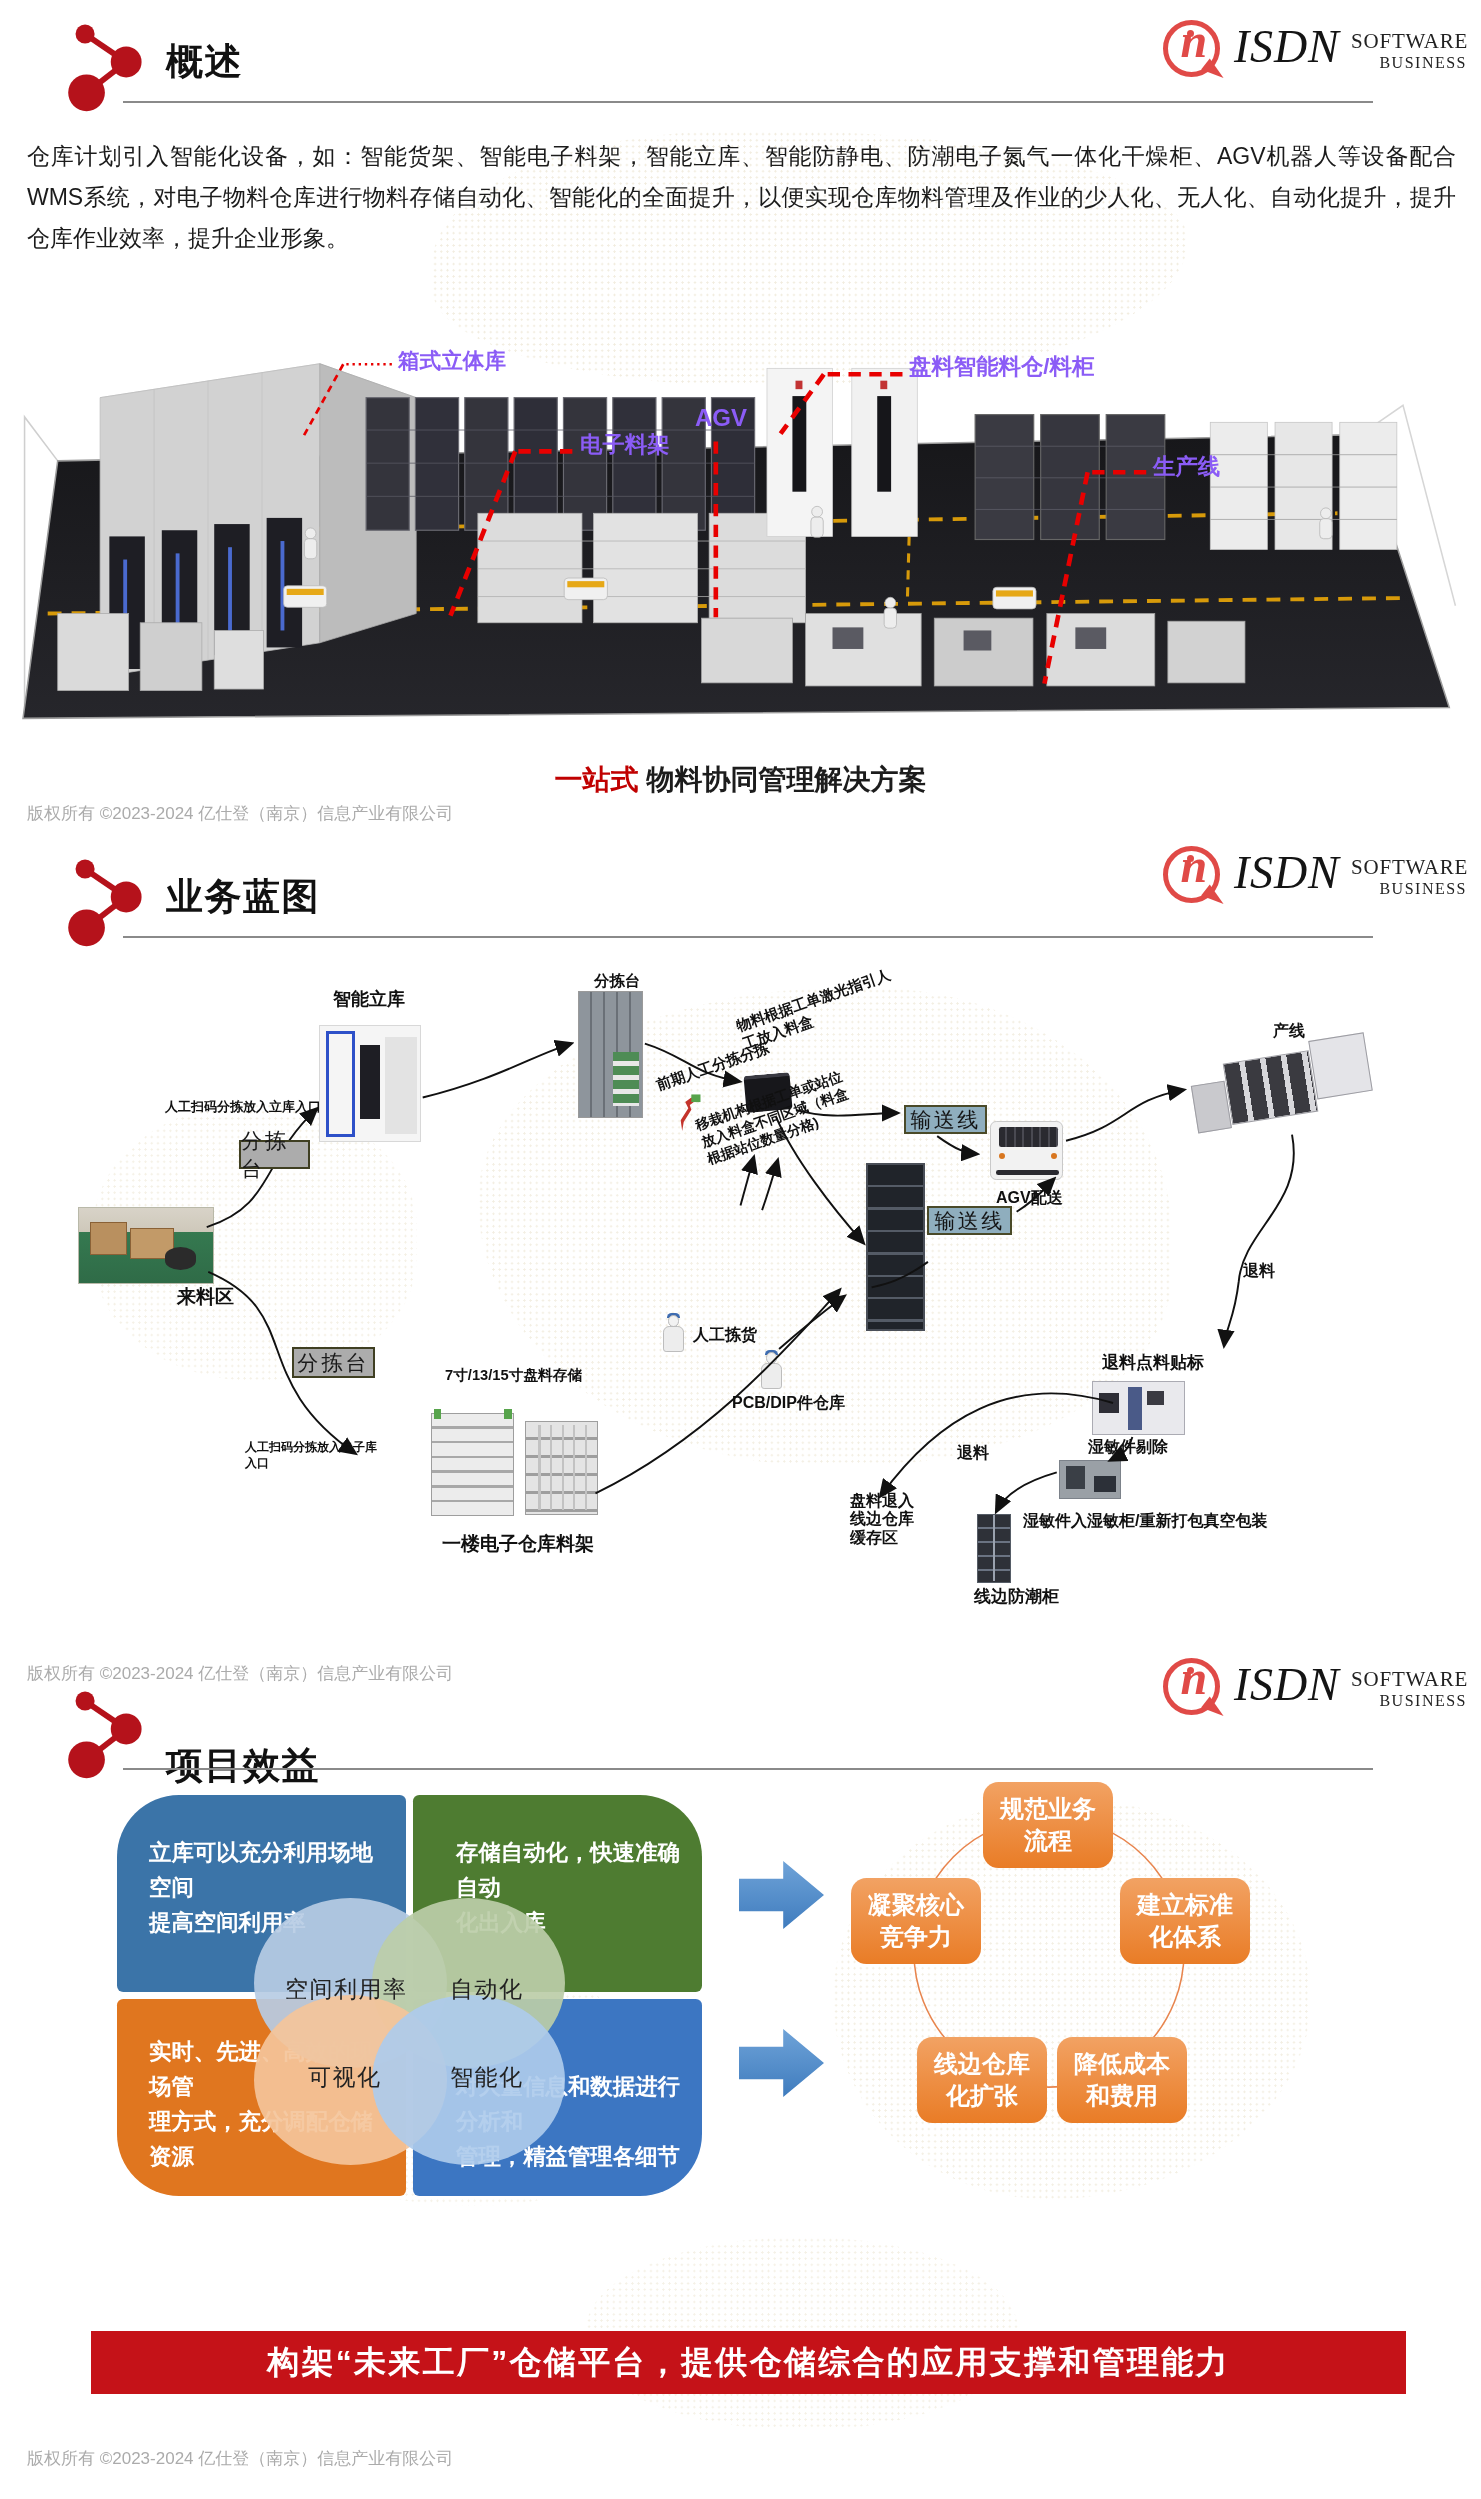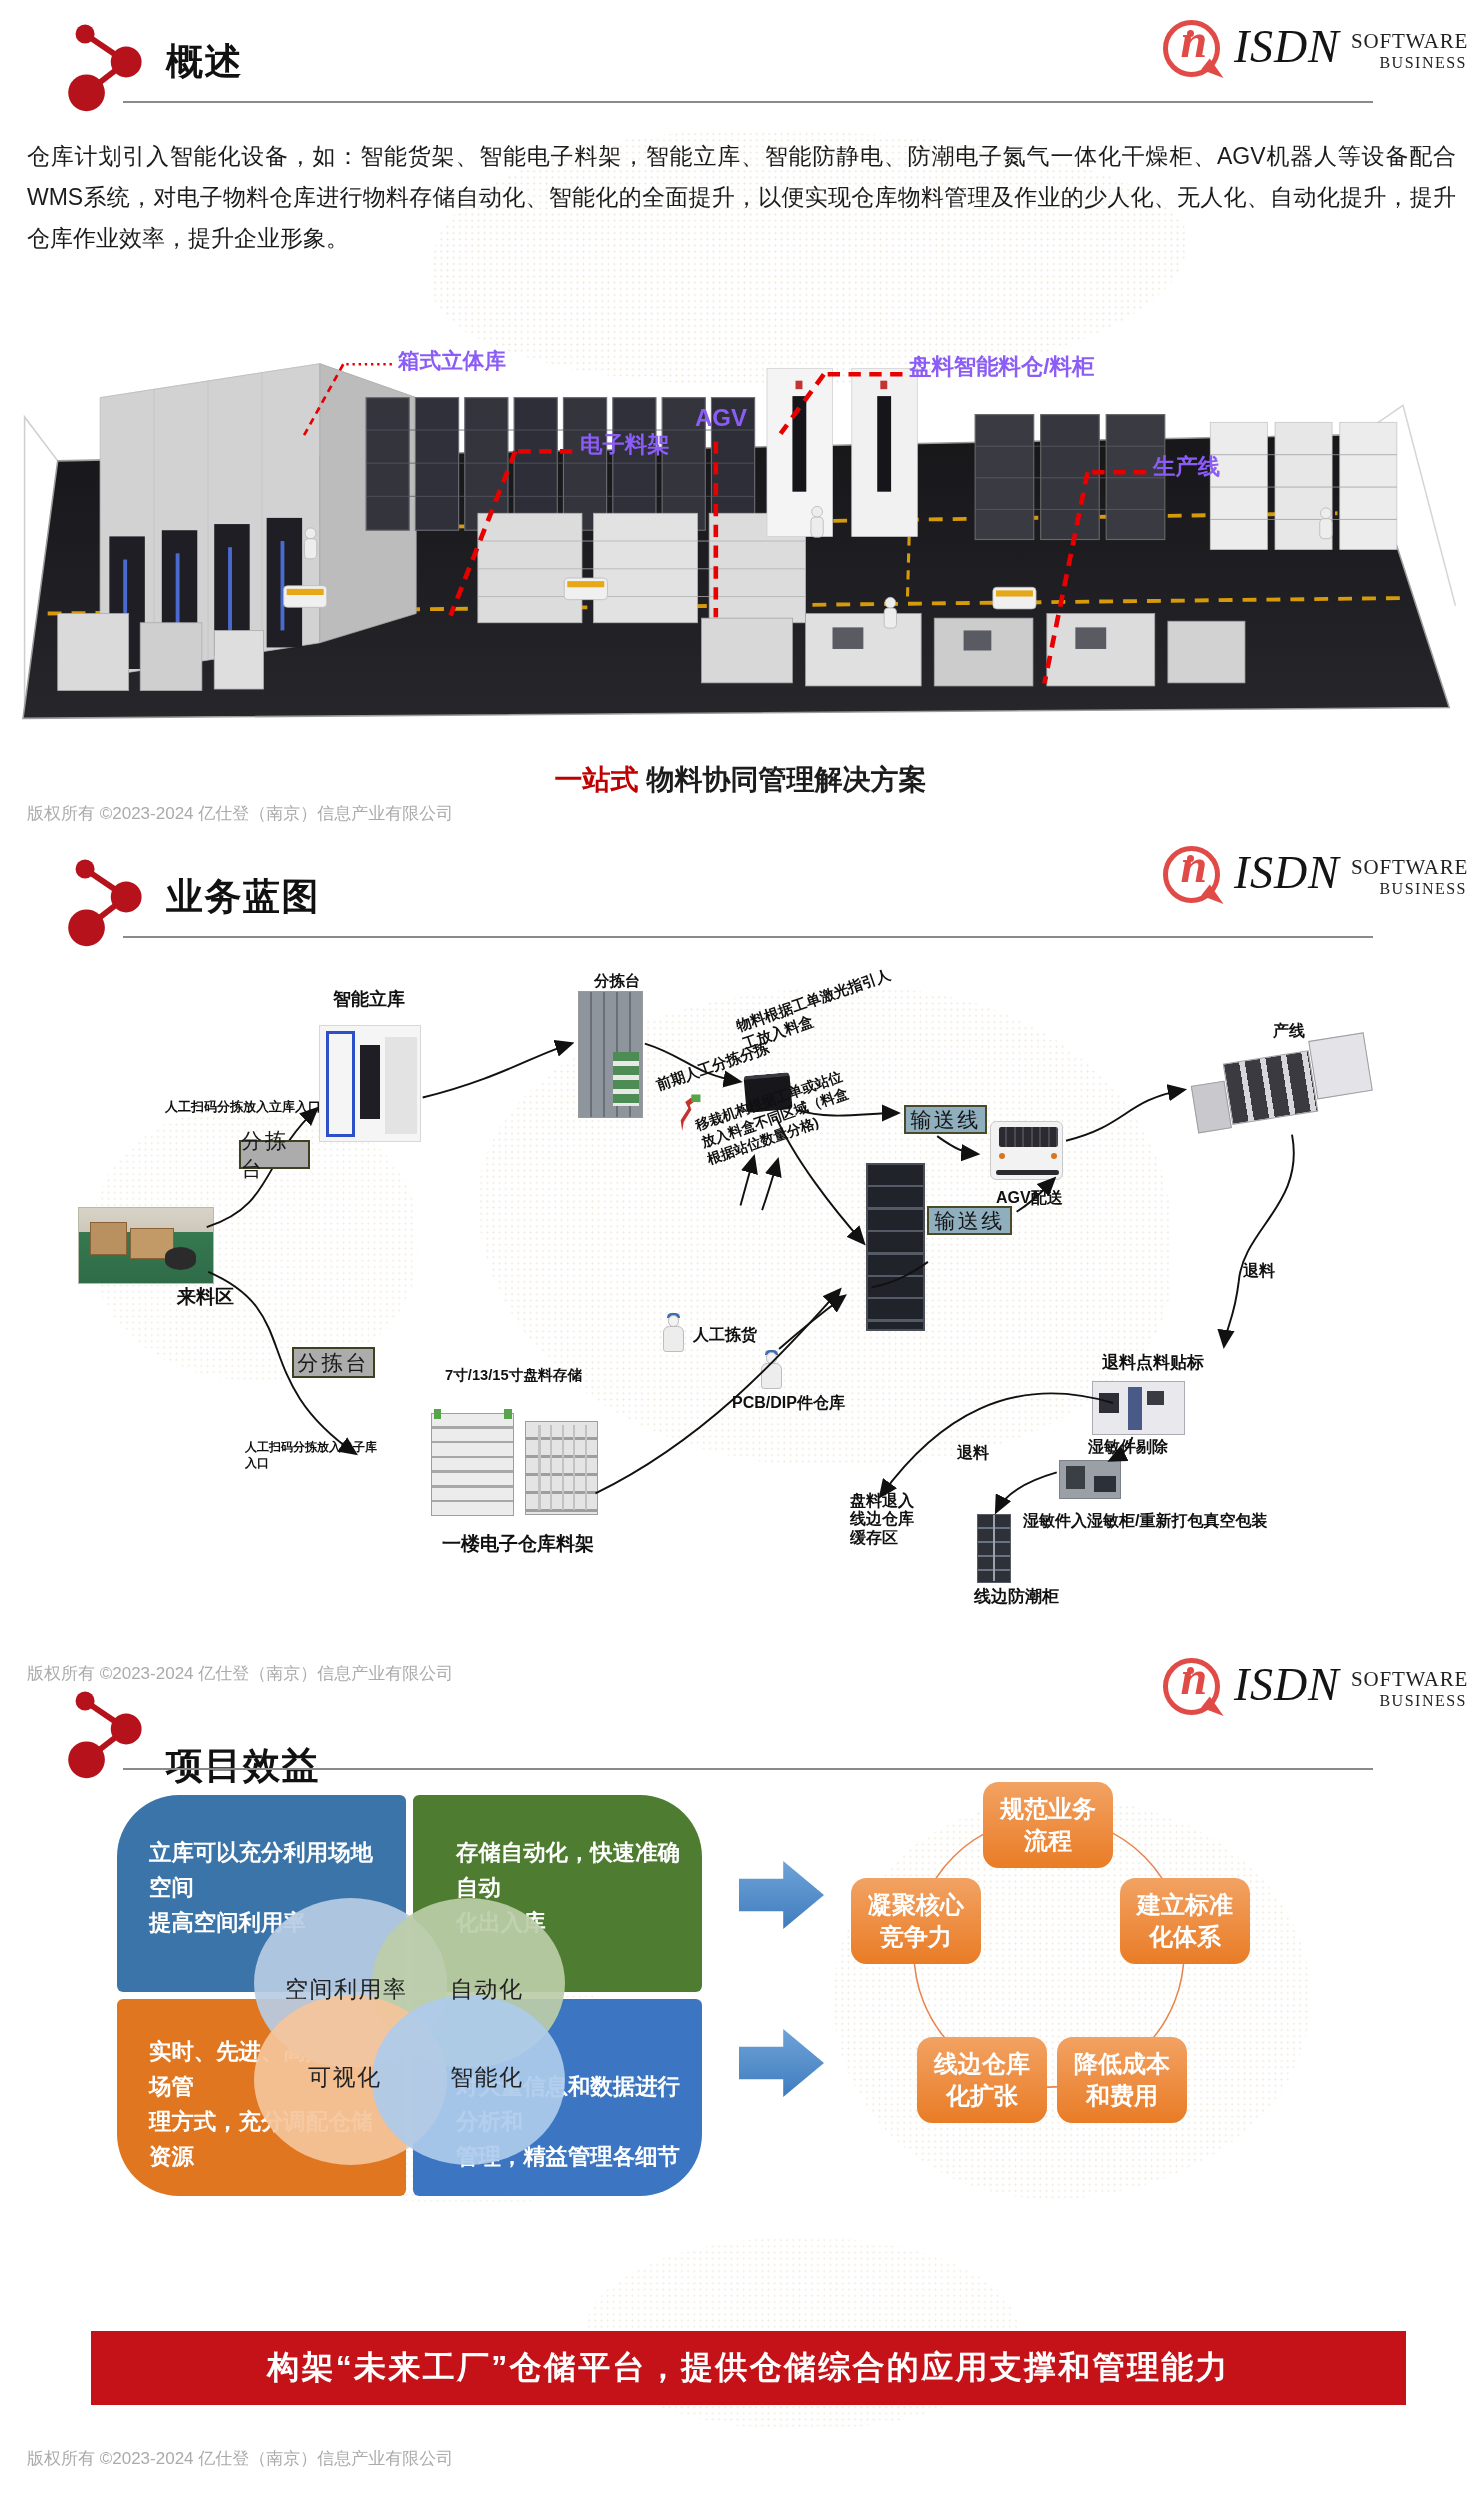--- a/index.html
+++ b/index.html
@@ -55,21 +55,21 @@
   #quad{position:absolute;left:117px;top:1795px;width:585px;height:401px;}
   .q{position:absolute;width:289px;height:197px;color:#fff;font-weight:bold;font-size:22.4px;line-height:35px;box-sizing:border-box;}
   .q .qt{position:absolute;left:32px;width:231px;}
   .petal{position:absolute;border-radius:50%;opacity:.92;}
   .ptag{position:absolute;font-family:"Liberation Serif",serif;font-size:23px;color:#222;letter-spacing:1.5px;}
   .fatarrow{position:absolute;width:85px;height:68px;background:linear-gradient(180deg,#6FA3D8,#3F7CBE);
             clip-path:polygon(0 26%,52% 26%,52% 0,100% 50%,52% 100%,52% 74%,0 74%);}
   .cyc{position:absolute;width:130px;height:86px;border-radius:15.4px;
        background:linear-gradient(180deg,#F2A263,#E97C26);color:#fff;font-weight:bold;font-size:24px;
        line-height:32px;display:flex;align-items:center;justify-content:center;text-align:center;}
-  #banner{position:absolute;left:91px;top:2331px;width:1315px;height:74px;background:#C51218;
+  #banner{position:absolute;left:91px;top:2331px;width:1315px;height:63px;background:#C51218;
           color:#fff;font-weight:bold;font-size:32px;letter-spacing:2.3px;display:flex;align-items:center;justify-content:center;}
   svg{position:absolute;overflow:visible;}
 </style>
 </head>
 <body>
 <div id="page">
 
 <div class="map-patch" style="left:432px;top:131px;width:756px;height:255px;border-radius:42% 58% 55% 45%/55% 45% 60% 40%;"></div>
 <div class="map-patch" style="left:478px;top:988px;width:694px;height:478px;border-radius:55% 45% 48% 52%/46% 54% 42% 58%;opacity:.5;"></div>
 <div class="map-patch" style="left:93px;top:1103px;width:324px;height:278px;border-radius:50%/45%;opacity:.45;"></div>

